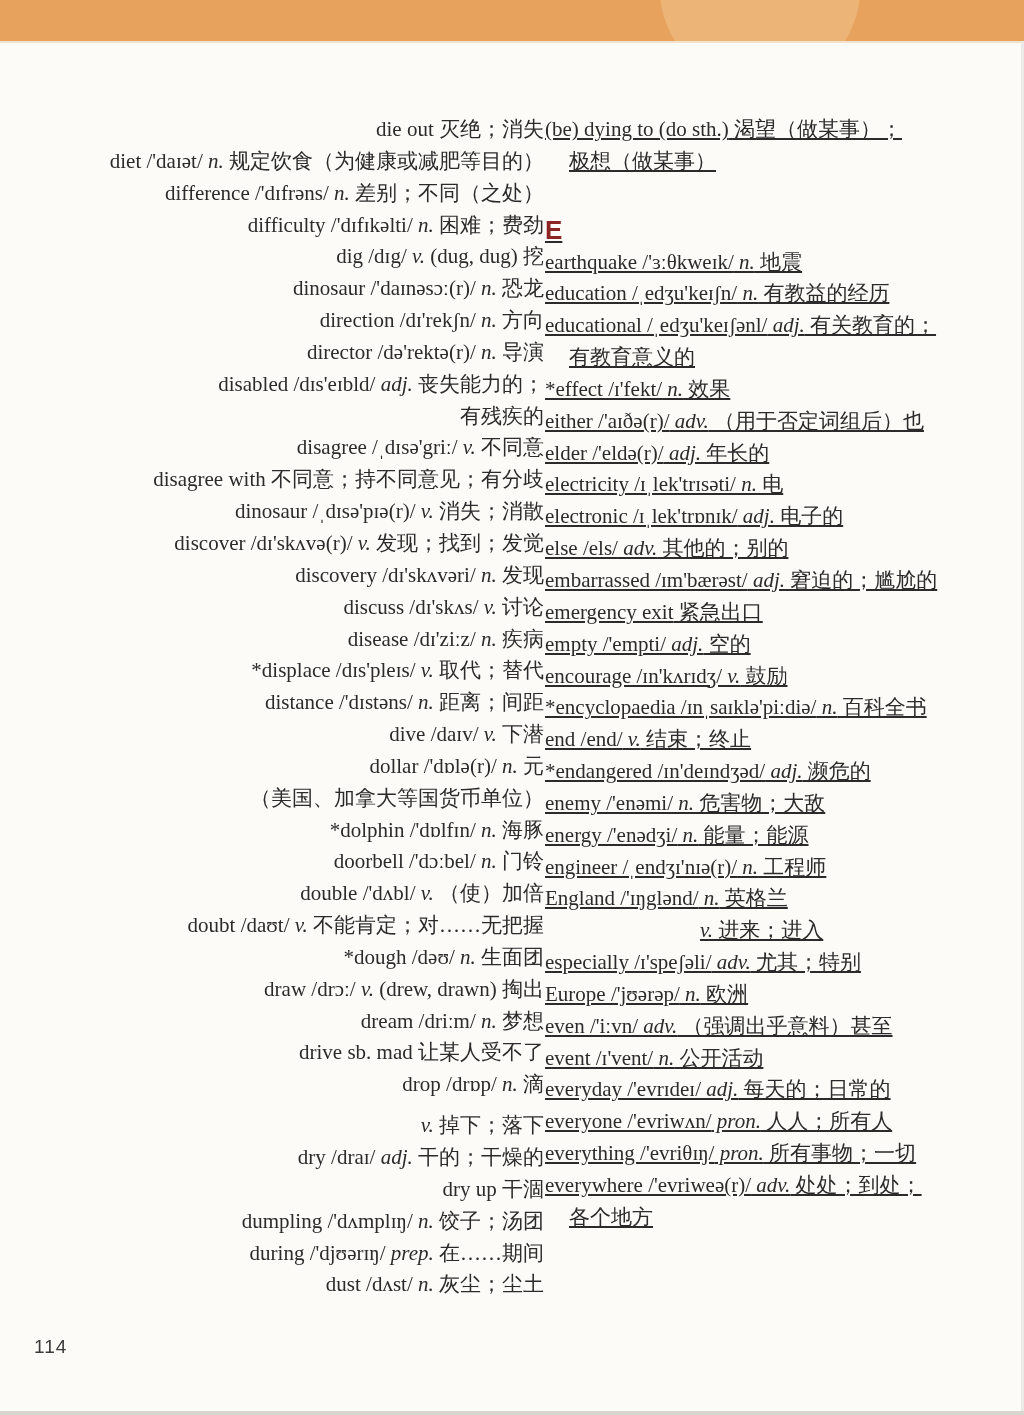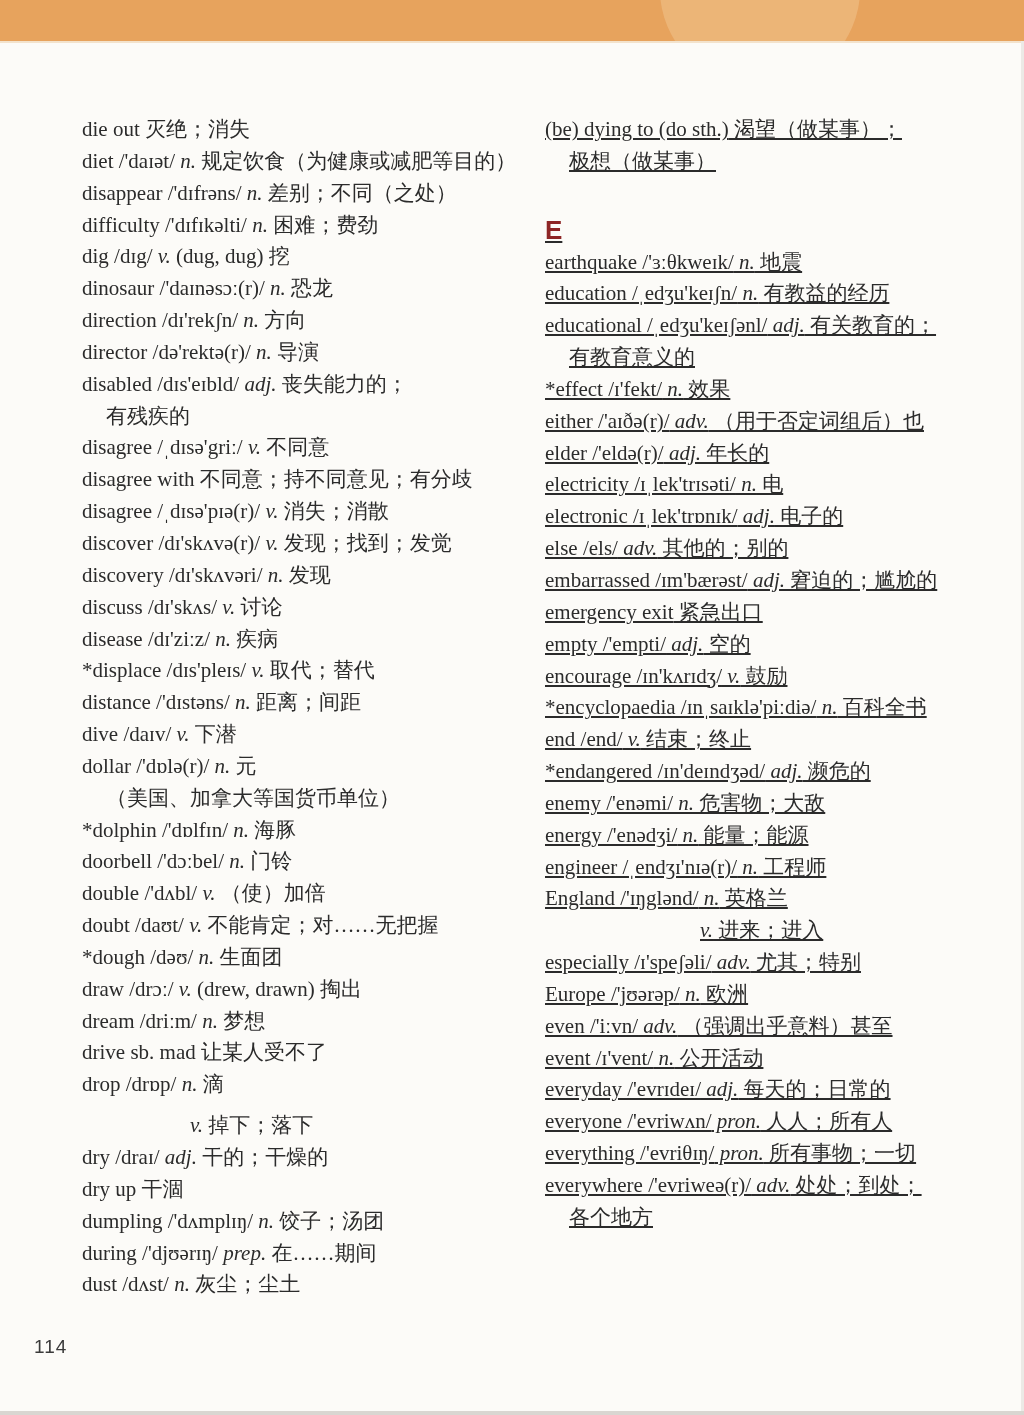--- a/index.html
+++ b/index.html
@@ -21,21 +21,21 @@
   }
   .band-edge{
     position:absolute;top:41px;left:0;width:1024px;height:2px;
     background:#f3e3cd;
   }
   .col{
     position:absolute;top:114px;
     font-size:21px;line-height:31.85px;
     white-space:nowrap;
   }
-  .col-left{left:82px;width:462px;}
+  .col-left{left:82px;width:462px;text-align:right;}
   .col-right{left:545px;width:474px;text-decoration:underline;}
   .line{height:31.85px;}
   .ind1{padding-left:24px;}
   .col-left .ind2{padding-left:108px;margin-top:9px;}
   .col-right .ind2{padding-left:155px;}
   .pos{font-style:italic;}
   .sec{
     font-family:"Liberation Sans","DejaVu Sans",sans-serif;
     font-weight:bold;color:#8e2525;font-size:26px;
     margin-top:37px;height:31.85px;line-height:31.85px;
@@ -59,31 +59,31 @@
 
 <div class="page">
   <div class="top-band">
     <div class="band-circle"></div>
   </div>
   <div class="band-edge"></div>
 
   <div class="col col-left" id="col-left">
       <div class="line"><span>die out</span><span> 灭绝；消失</span></div>
       <div class="line"><span>diet /'daɪət/</span><span class="pos"> n.</span><span> 规定饮食（为健康或减肥等目的）</span></div>
-      <div class="line"><span>disappear /'dɪfrəns/</span><span class="pos"> n.</span><span> 差别；不同（之处）</span></div>
+      <div class="line"><span>difference /'dɪfrəns/</span><span class="pos"> n.</span><span> 差别；不同（之处）</span></div>
       <div class="line"><span>difficulty /'dɪfɪkəlti/</span><span class="pos"> n.</span><span> 困难；费劲</span></div>
       <div class="line"><span>dig /dɪg/</span><span class="pos"> v.</span><span> (dug, dug) 挖</span></div>
       <div class="line"><span>dinosaur /'daɪnəsɔː(r)/</span><span class="pos"> n.</span><span> 恐龙</span></div>
       <div class="line"><span>direction /dɪ'rekʃn/</span><span class="pos"> n.</span><span> 方向</span></div>
       <div class="line"><span>director /də'rektə(r)/</span><span class="pos"> n.</span><span> 导演</span></div>
       <div class="line"><span>disabled /dɪs'eɪbld/</span><span class="pos"> adj.</span><span> 丧失能力的；</span></div>
       <div class="line ind1"><span>有残疾的</span></div>
       <div class="line"><span>disagree /ˌdɪsə'griː/</span><span class="pos"> v.</span><span> 不同意</span></div>
       <div class="line"><span>disagree with</span><span> 不同意；持不同意见；有分歧</span></div>
-      <div class="line"><span>disagree /ˌdɪsə'pɪə(r)/</span><span class="pos"> v.</span><span> 消失；消散</span></div>
+      <div class="line"><span>dinosaur /ˌdɪsə'pɪə(r)/</span><span class="pos"> v.</span><span> 消失；消散</span></div>
       <div class="line"><span>discover /dɪ'skʌvə(r)/</span><span class="pos"> v.</span><span> 发现；找到；发觉</span></div>
       <div class="line"><span>discovery /dɪ'skʌvəri/</span><span class="pos"> n.</span><span> 发现</span></div>
       <div class="line"><span>discuss /dɪ'skʌs/</span><span class="pos"> v.</span><span> 讨论</span></div>
       <div class="line"><span>disease /dɪ'ziːz/</span><span class="pos"> n.</span><span> 疾病</span></div>
       <div class="line"><span>*displace /dɪs'pleɪs/</span><span class="pos"> v.</span><span> 取代；替代</span></div>
       <div class="line"><span>distance /'dɪstəns/</span><span class="pos"> n.</span><span> 距离；间距</span></div>
       <div class="line"><span>dive /daɪv/</span><span class="pos"> v.</span><span> 下潜</span></div>
       <div class="line"><span>dollar /'dɒlə(r)/</span><span class="pos"> n.</span><span> 元</span></div>
       <div class="line ind1"><span>（美国、加拿大等国货币单位）</span></div>
       <div class="line"><span>*dolphin /'dɒlfɪn/</span><span class="pos"> n.</span><span> 海豚</span></div>

